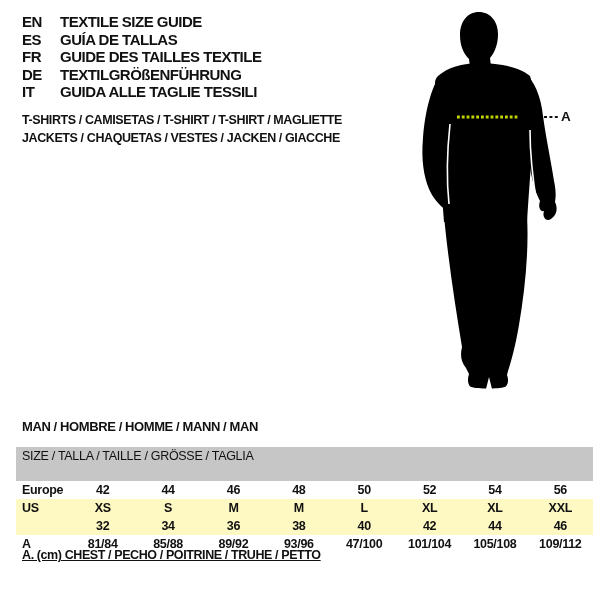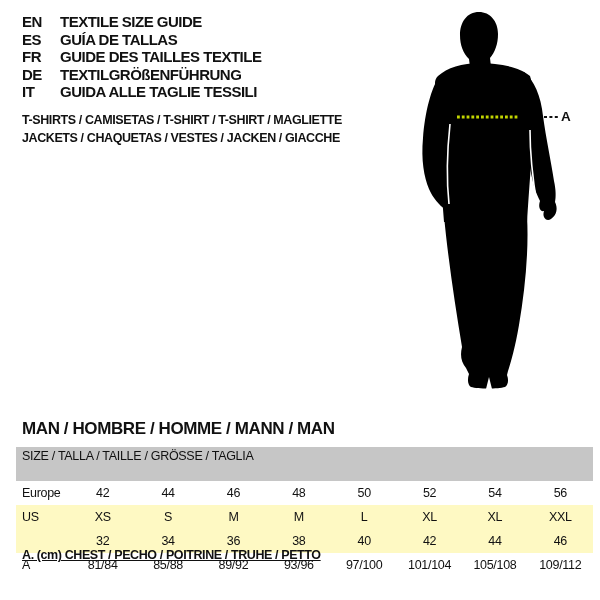--- a/index.html
+++ b/index.html
@@ -61,21 +61,21 @@
     font-size: 13.5px;
     font-weight: bold;
     letter-spacing: -0.3px;
   }
 
   
   .section-title {
     position: absolute;
     left: 22px;
     top: 419px;
-    font-size: 17px;
+    font-size: 13px;
     font-weight: bold;
     letter-spacing: -0.4px;
     white-space: nowrap;
   }
 
   
   .size-table {
     position: absolute;
     left: 16px;
     top: 447px;
@@ -88,24 +88,25 @@
   .size-table col.lblcol { width: 54px; }
   .size-table th {
     background: #c6c6c6;
     font-weight: normal;
     text-align: left;
     padding: 0 0 16px 6px;
     height: 18px;
     white-space: nowrap;
   }
   .size-table td {
-    height: 24px;
+    height: 18px;
     padding: 0;
     text-align: center;
     white-space: nowrap;
+    font-weight: bold;
   }
   .size-table td.lbl {
     text-align: left;
     padding-left: 6px;
   }
   .size-table tr.shaded { background: #fef9c3; }
 
   
   .footnote {
     position: absolute;
@@ -221,21 +222,21 @@
         <td>42</td>
         <td>44</td>
         <td>46</td>
       </tr>
       <tr>
         <td class="lbl">A</td>
         <td>81/84</td>
         <td>85/88</td>
         <td>89/92</td>
         <td>93/96</td>
-        <td>97/100</td>
+        <td>47/100</td>
         <td>101/104</td>
         <td>105/108</td>
         <td>109/112</td>
       </tr>
     </tbody>
   </table>
 
   <div class="footnote">A. (cm) CHEST / PECHO / POITRINE / TRUHE / PETTO</div>
 
 </div>

